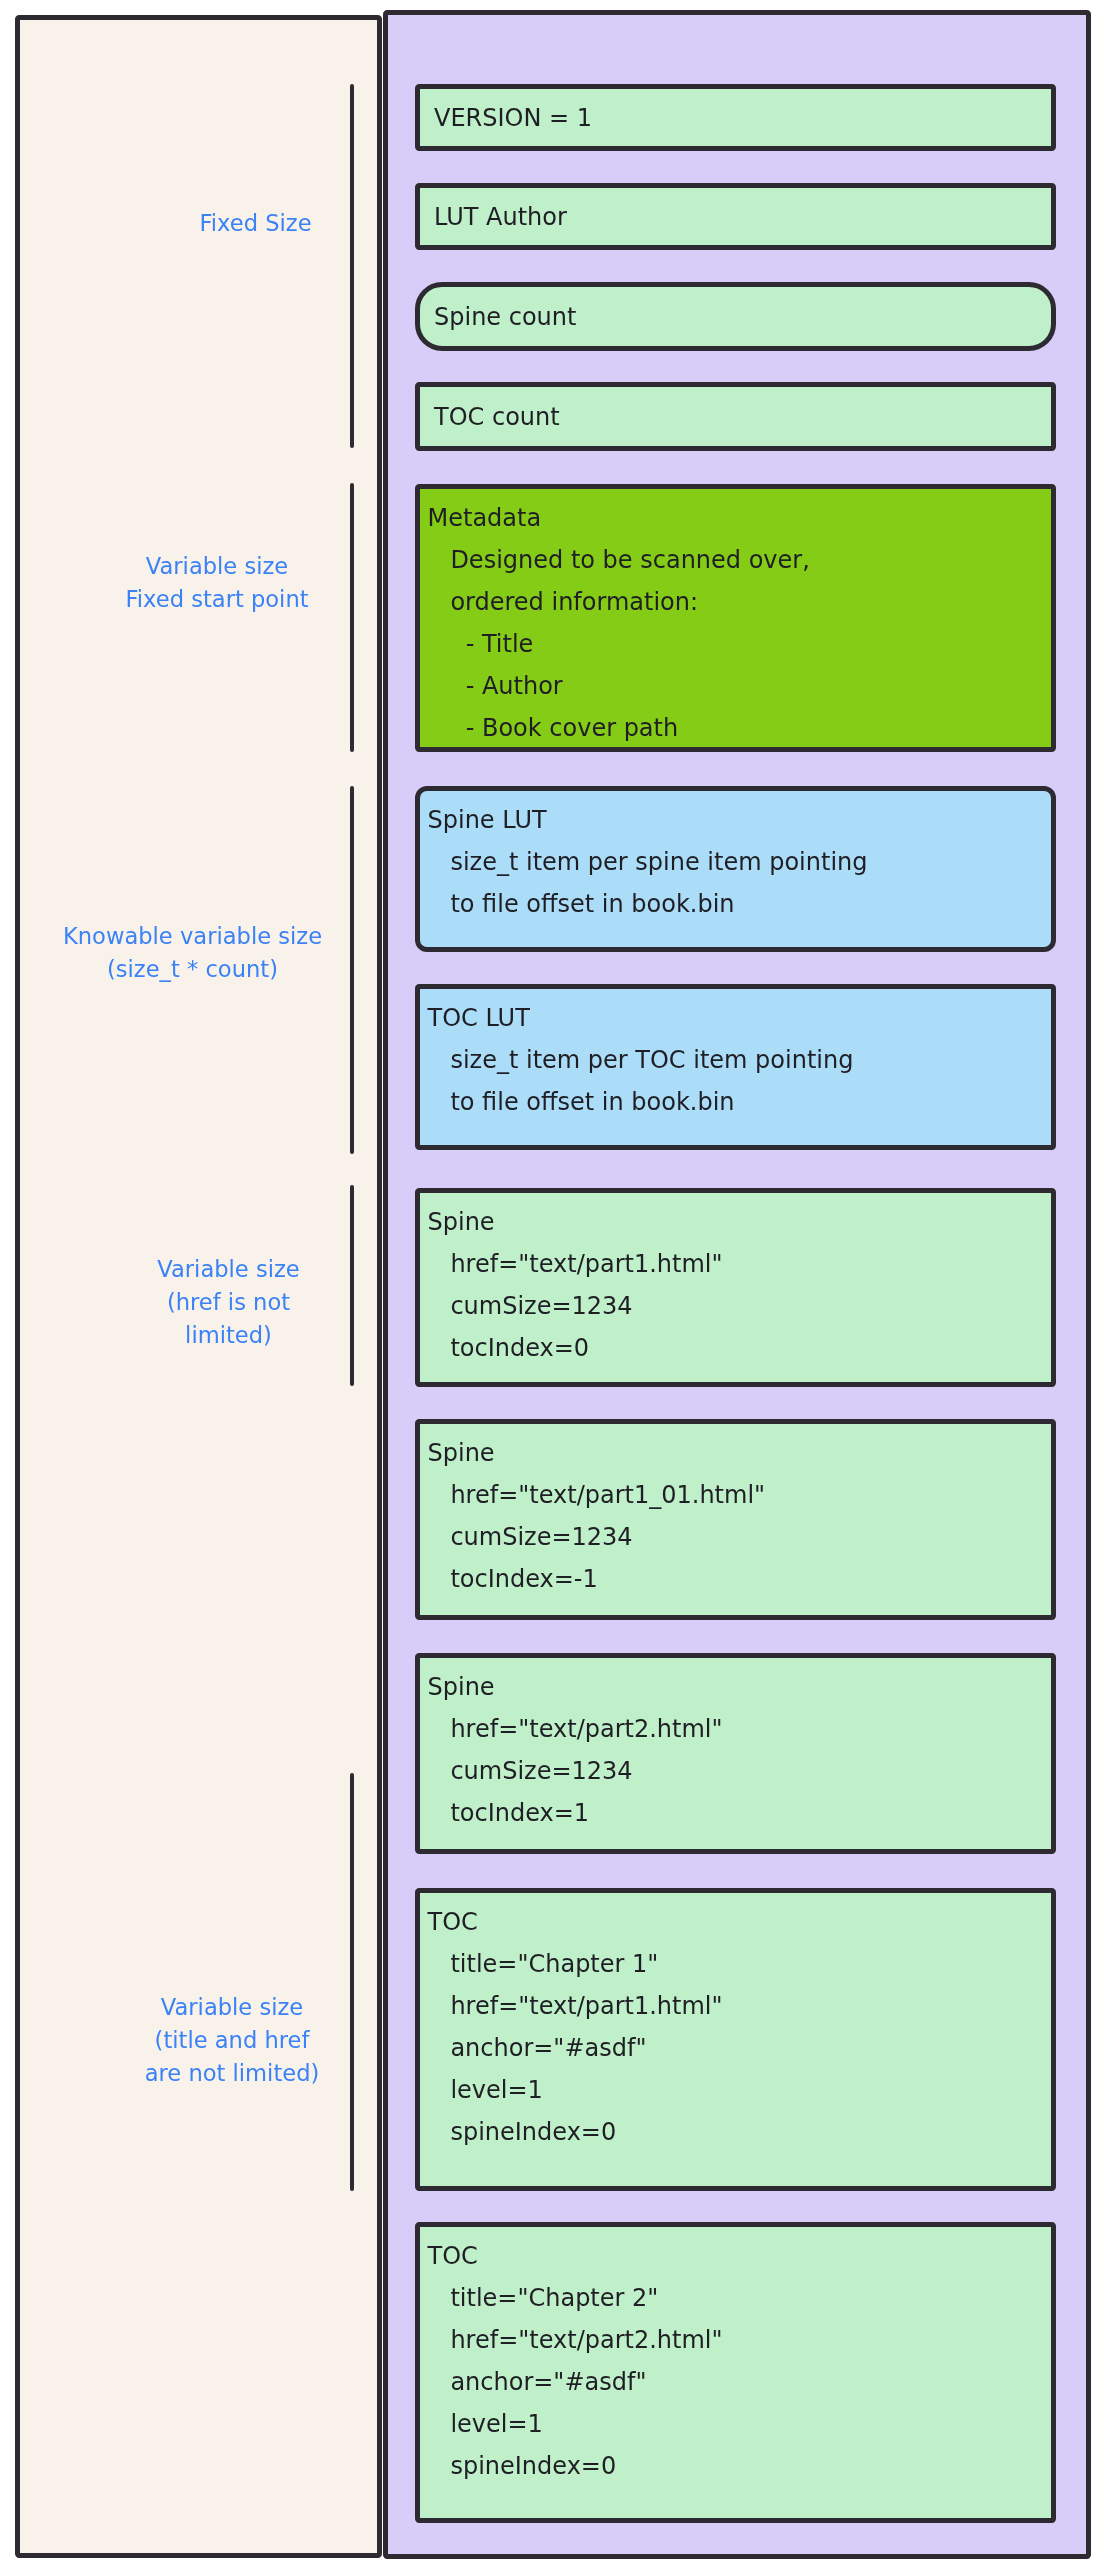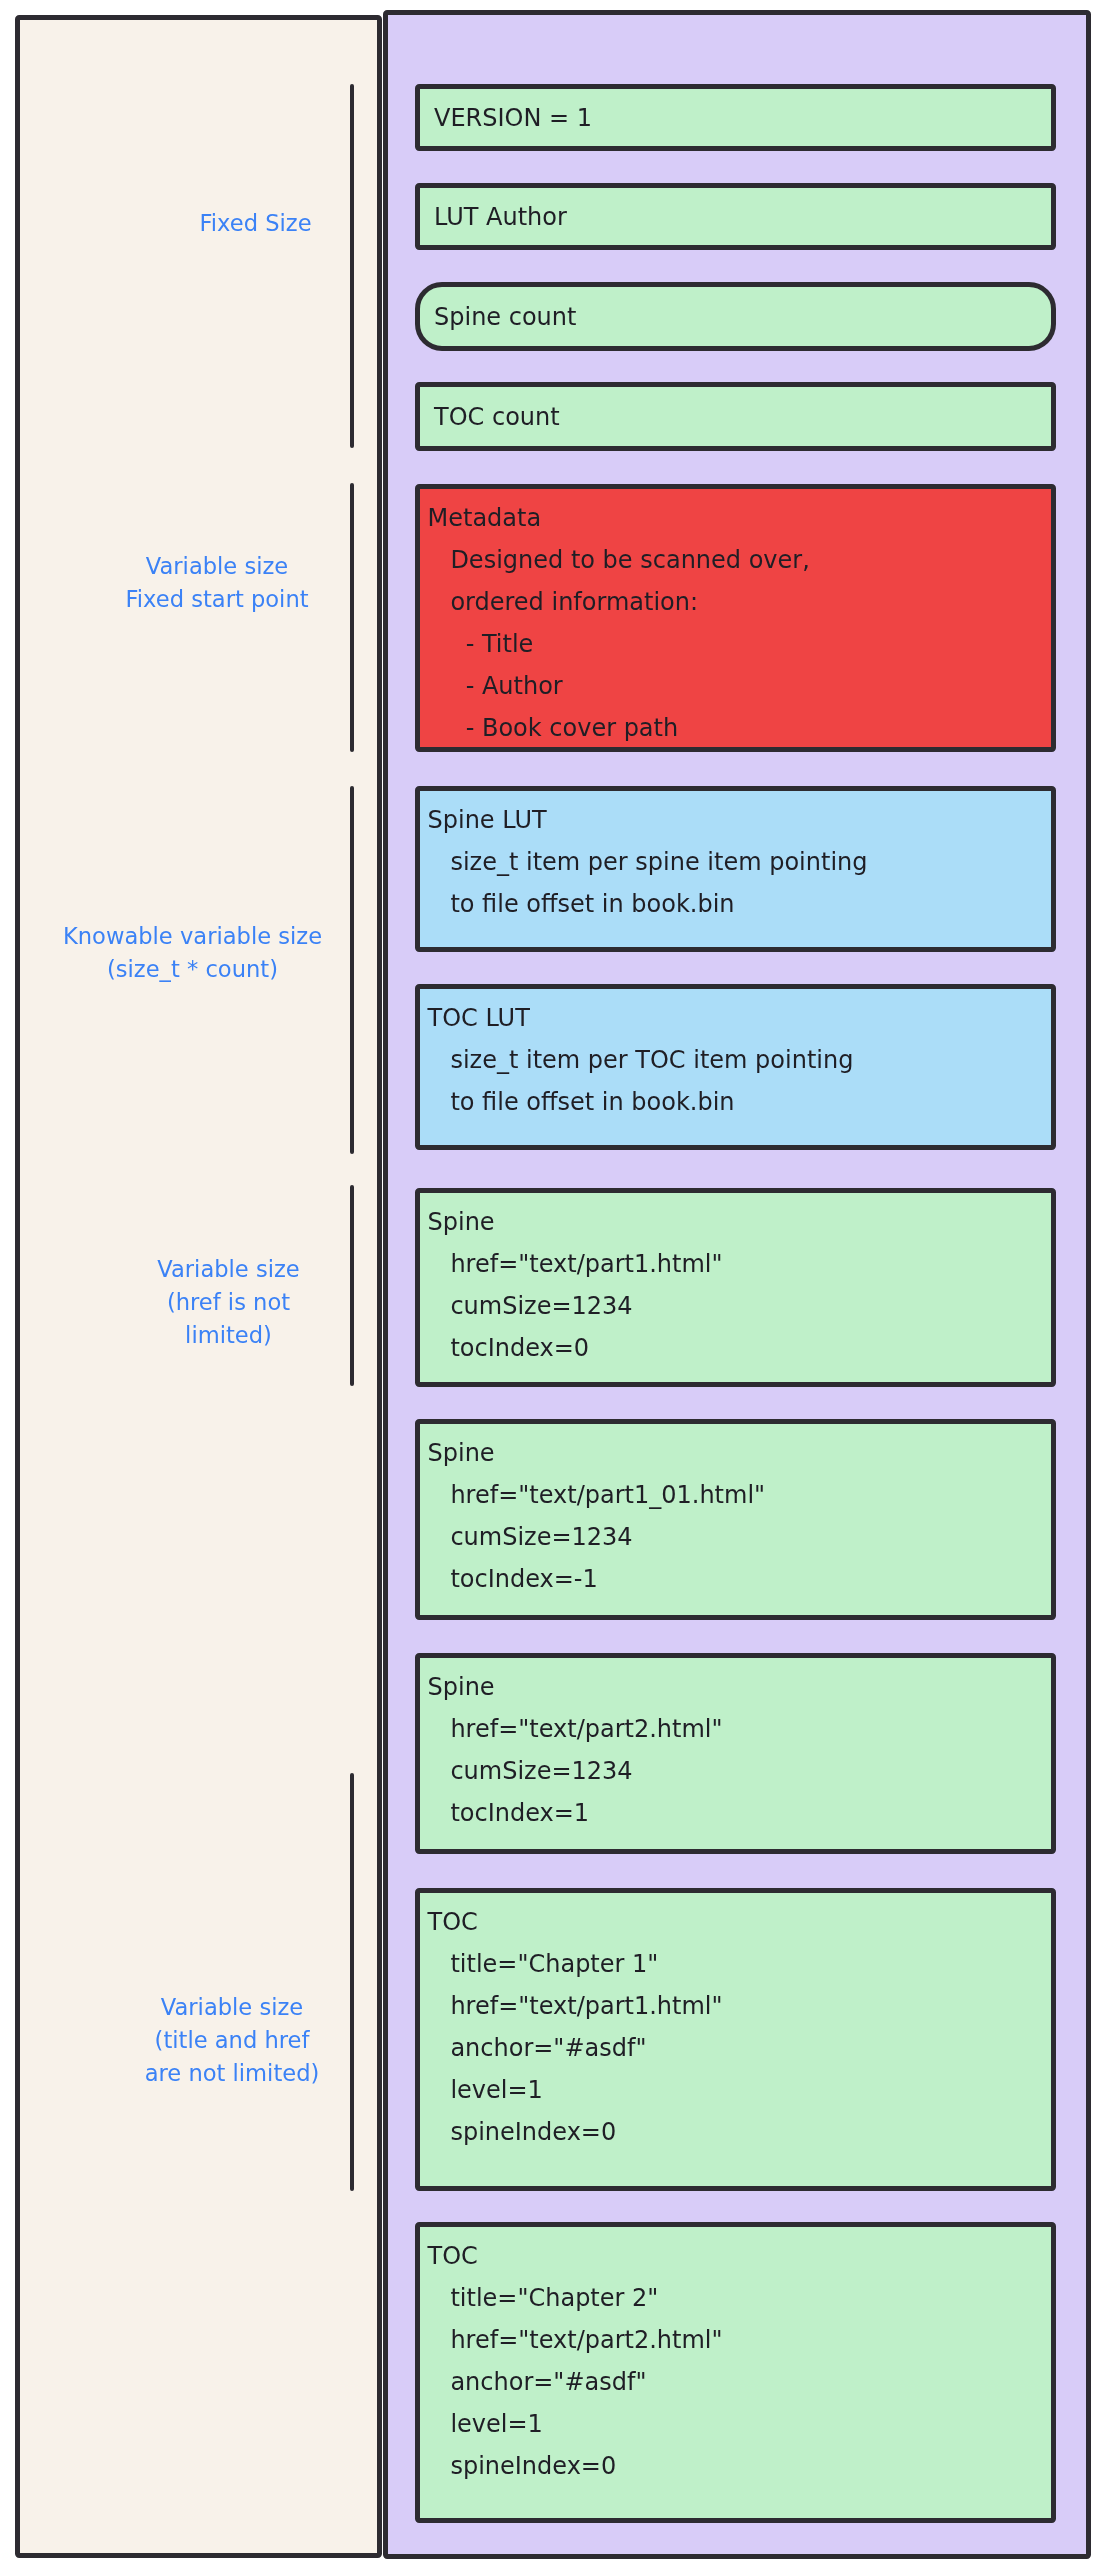--- a/index.html
+++ b/index.html
@@ -82,28 +82,28 @@
   .record.single {
     display: flex;
     align-items: center;
     padding-left: 14px;
   }
   .record.multi {
     padding: 7.5px 6.7px 0 7.5px;
     line-height: 42px;
   }
   .green  { background: #bff0c9; }
-  .yellow { background: #ef4444; }
+  .yellow { background: #84cc16; }
   .blue   { background: #abddf8; }
   .box-version     { top: 69px;   height: 67px; }
   .box-lut-offset  { top: 168px;  height: 67px; }
   .box-spine-count { top: 267px;  height: 69px; border-radius: 27px; }
   .box-toc-count   { top: 367px;  height: 69px; }
   .box-metadata    { top: 469px;  height: 268px; }
-  .box-spine-lut   { top: 771px;  height: 166px; }
+  .box-spine-lut   { top: 771px;  height: 166px; border-radius: 12px; }
   .box-toc-lut     { top: 969px; height: 166px; }
   .box-spine-1     { top: 1173px; height: 199px; }
   .box-spine-2     { top: 1404px; height: 201px; }
   .box-spine-3     { top: 1638px; height: 201px; }
   .box-toc-1       { top: 1873px; height: 303px; }
   .box-toc-2       { top: 2207px; height: 301px; }
 </style>
 </head>
 <body>
 

